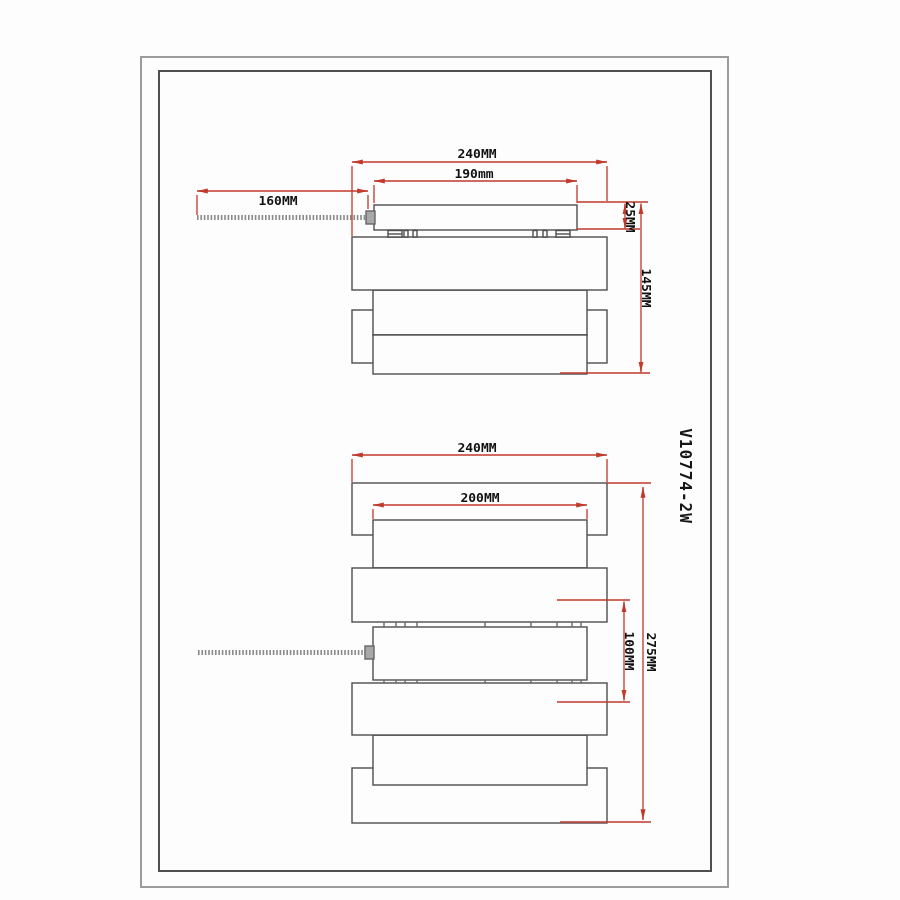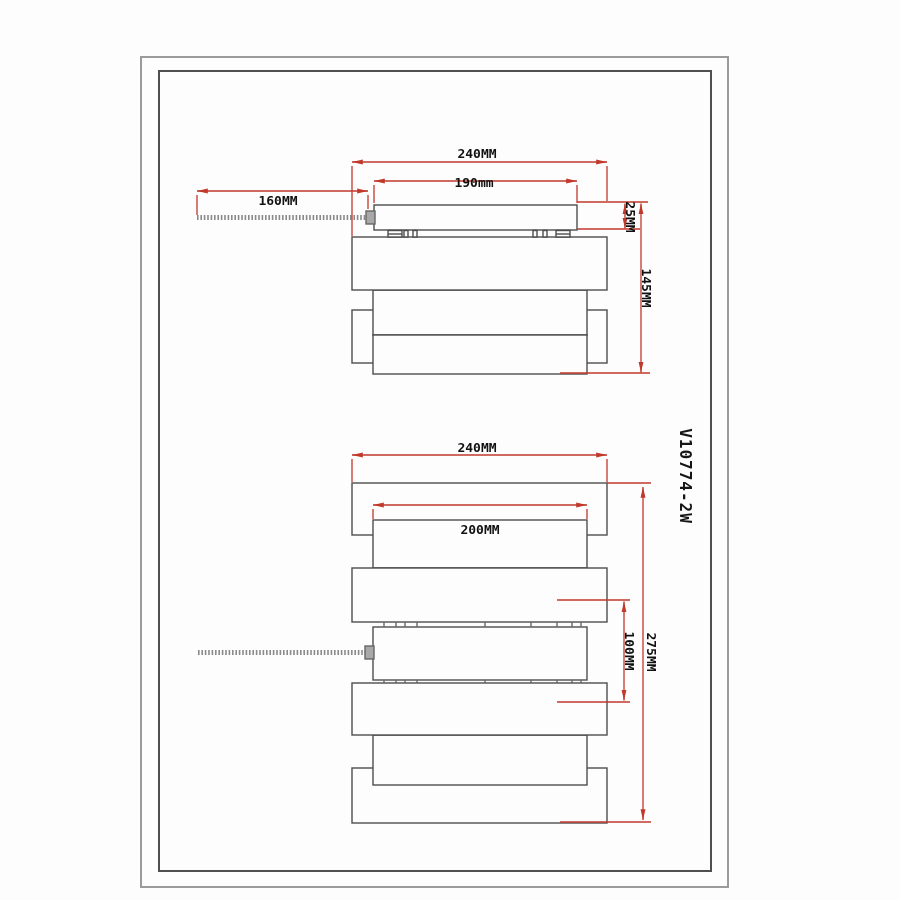--- a/index.html
+++ b/index.html
@@ -136,24 +136,24 @@
       <line x1="643" y1="487" x2="643" y2="820" marker-start="url(#ar)" marker-end="url(#ar)"></line>
       <line x1="560" y1="822" x2="651" y2="822"></line>
 
       <line x1="557" y1="600" x2="630" y2="600"></line>
       <line x1="624" y1="601.5" x2="624" y2="700.5" marker-start="url(#ar)" marker-end="url(#ar)"></line>
       <line x1="557" y1="702" x2="630" y2="702"></line>
     </g>
   </svg>
 
   <span class="lbl" style="left:477px;top:153px;">240MM</span>
-  <span class="lbl" style="left:474px;top:182px;">190mm</span>
+  <span class="lbl" style="left:474px;top:173px;">190mm</span>
   <span class="lbl" style="left:278px;top:200px;">160MM</span>
   <span class="lbl rot" style="left:630px;top:217px;">25MM</span>
   <span class="lbl rot" style="left:646px;top:288px;">145MM</span>
 
   <span class="lbl" style="left:477px;top:447px;">240MM</span>
-  <span class="lbl" style="left:480px;top:497px;margin-top:32px;">200MM</span>
+  <span class="lbl" style="left:480px;top:497px;">200MM</span>
   <span class="lbl rot" style="left:651px;top:652px;">275MM</span>
   <span class="lbl rot" style="left:629px;top:651px;">100MM</span>
 
   <span class="lbl rot code" style="left:685px;top:476px;">V10774-2W</span>
 </div>
 
 </body></html>

